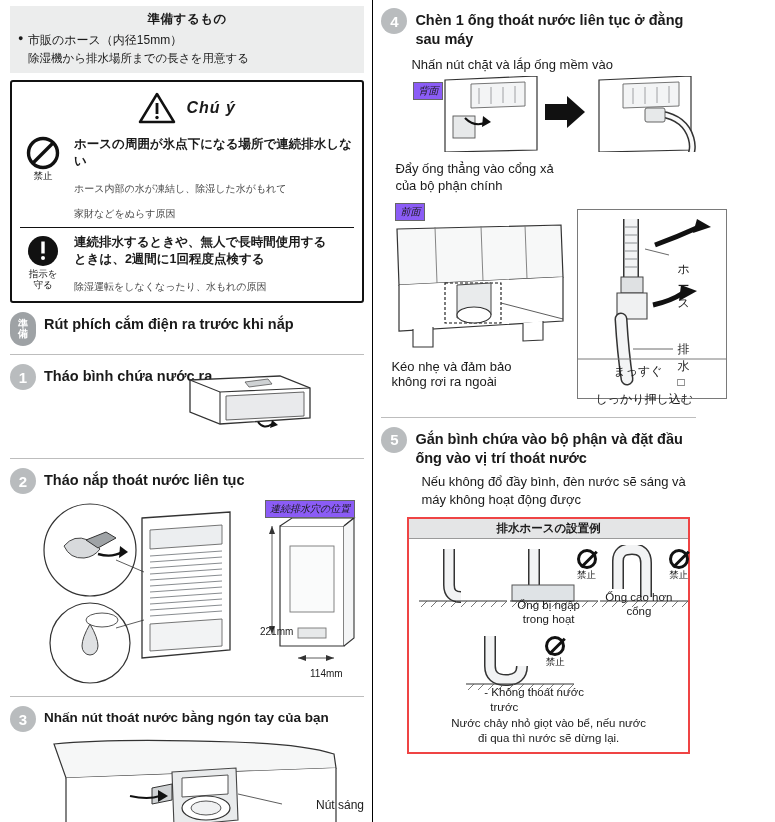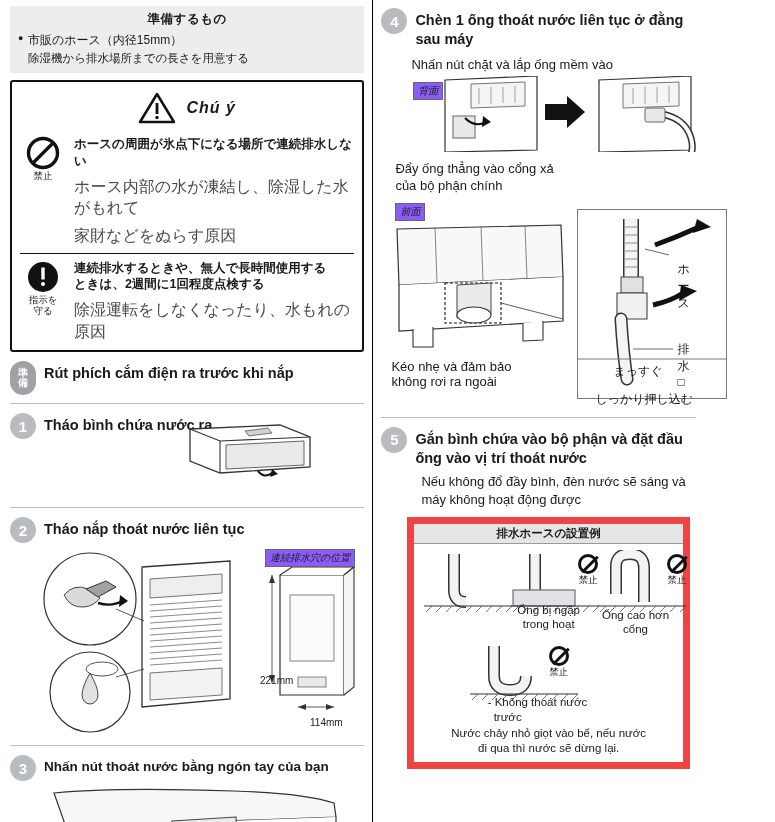--- a/index.html
+++ b/index.html
@@ -28,21 +28,21 @@
   .caution-head { display: flex; align-items: center; justify-content: center; gap: 12px; padding: 4px 0 7px 0; }
   .warn-wrap { position: relative; width: 36px; height: 31px; }
   .warn-wrap svg { display: block; }
   .caution-title { font-size: 16px; font-weight: bold; letter-spacing: 1px; font-style: italic; }
   .crow { display: flex; gap: 8px; align-items: flex-start; padding-top: 6px; }
   .crow + .crow { border-top: 1px solid #111; margin-top: 6px; }
   .cicon { width: 46px; flex: 0 0 46px; text-align: center; }
   .cicon .glyph { width: 34px; height: 34px; margin: 0 auto; }
   .cicon .cap { font-size: 9.5px; margin-top: 1px; line-height: 1.1; }
   .ctext .t1 { font-size: 12.5px; font-weight: bold; line-height: 1.35; }
-  .ctext .t2 { font-size: 16px; color: #4a4a4a; line-height: 1.35; margin-top: 6px; }
+  .ctext .t2 { font-size: 10px; color: #4a4a4a; line-height: 1.35; margin-top: 12px; }
 
   
   .steprow { display: flex; align-items: flex-start; gap: 8px; margin-top: 9px; }
   .stepnum {
     flex: 0 0 26px; width: 26px; height: 26px; border-radius: 50%;
     background: #b9bcbe; color: #fff; font-size: 15px; font-weight: bold;
     display: flex; align-items: center; justify-content: center;
   }
   .stepnum.vert { height: 34px; border-radius: 13px; font-size: 10px; line-height: 1.05; flex-direction: column; padding: 2px 0; letter-spacing: 0; }
   .stepnum.dark { background: #9ea2a5; }
@@ -53,21 +53,21 @@
   .figure { position: relative; margin-top: 4px; }
   .cap-md { font-size: 12px; }
   .cap-lg { font-size: 13px; }
 
   .labelbox { border: 1px solid #666; background: #fff; font-size: 10px; padding: 1px 4px; display: inline-block; }
   .labelbox.dark { background: #8b5cf6; font-style: italic; }
 
   
   .r-sub { font-size: 13px; margin: 8px 0 2px 30px; }
   .r-note { font-size: 13px; margin: 6px 0 0 40px; line-height: 1.35; }
-  .ex-box { border: 7px solid #ef4444; margin: 8px 6px 0 26px; padding: 0 0 6px 0; }
+  .ex-box { border: 2px solid #ef4444; margin: 8px 6px 0 26px; padding: 0 0 6px 0; }
   .ex-title { background: #e4e5e6; text-align: center; font-size: 11.5px; font-weight: bold; padding: 2px 0; border-bottom: 1px solid #9a9a9a; }
   .ex-grid { display: flex; flex-wrap: wrap; padding: 6px 4px 0 4px; }
   .ex-cell { width: 33.33%; padding: 0 2px; }
   .ex-cell.wide { width: 50%; }
   .ex-cap { font-size: 11.5px; line-height: 1.25; text-align: center; margin-top: 2px; }
   .ex-foot { font-size: 11.5px; line-height: 1.3; text-align: center; padding: 2px 10px 0 10px; }
 
   .noicon { width: 20px; height: 20px; border: 3px solid #111; border-radius: 50%; position: relative; display: inline-block; }
   .noicon:after { content: ""; position: absolute; left: -2px; top: 6px; width: 22px; height: 3px; background: #111; transform: rotate(-45deg); }
   .no-wrap { display: flex; flex-direction: column; align-items: center; }
@@ -459,21 +459,21 @@
                 <path d="M56 62 L62 56"></path>
               <path d="M66 62 L72 56"></path>
                 <path d="M76 62 L82 56"></path>
                 <path d="M86 62 L92 56"></path>
             </g>
           </svg>
           <div style="display:flex;flex-direction:column;align-items:center;margin-top:-58px;margin-left:66px;width:34px;">
             <span class="noicon"></span>
             <span class="cap" style="font-size:9.5px">禁止</span>
           </div>
-          <div class="ex-cap" style="margin-top:21px">
+          <div class="ex-cap" style="margin-top:8px">
             <div>Ống cao hơn cổng</div>
           </div>
         </div>
 
         <div class="ex-cell wide" style="margin-left:16.6%;margin-top:6px">
           <svg width="120" height="58" viewBox="0 0 120 58">
             <path d="M30 4 L30 34 q0 14 16 14 q16 0 16 -14" stroke="#333" stroke-width="12" fill="none"></path>
             <path d="M30 4 L30 34 q0 14 16 14 q16 0 16 -14" stroke="#f2f3f4" stroke-width="9" fill="none"></path>
             <line x1="6" y1="52" x2="114" y2="52" stroke="#333" stroke-width="1.2"></line>
             <g stroke="#555" stroke-width="0.8">

